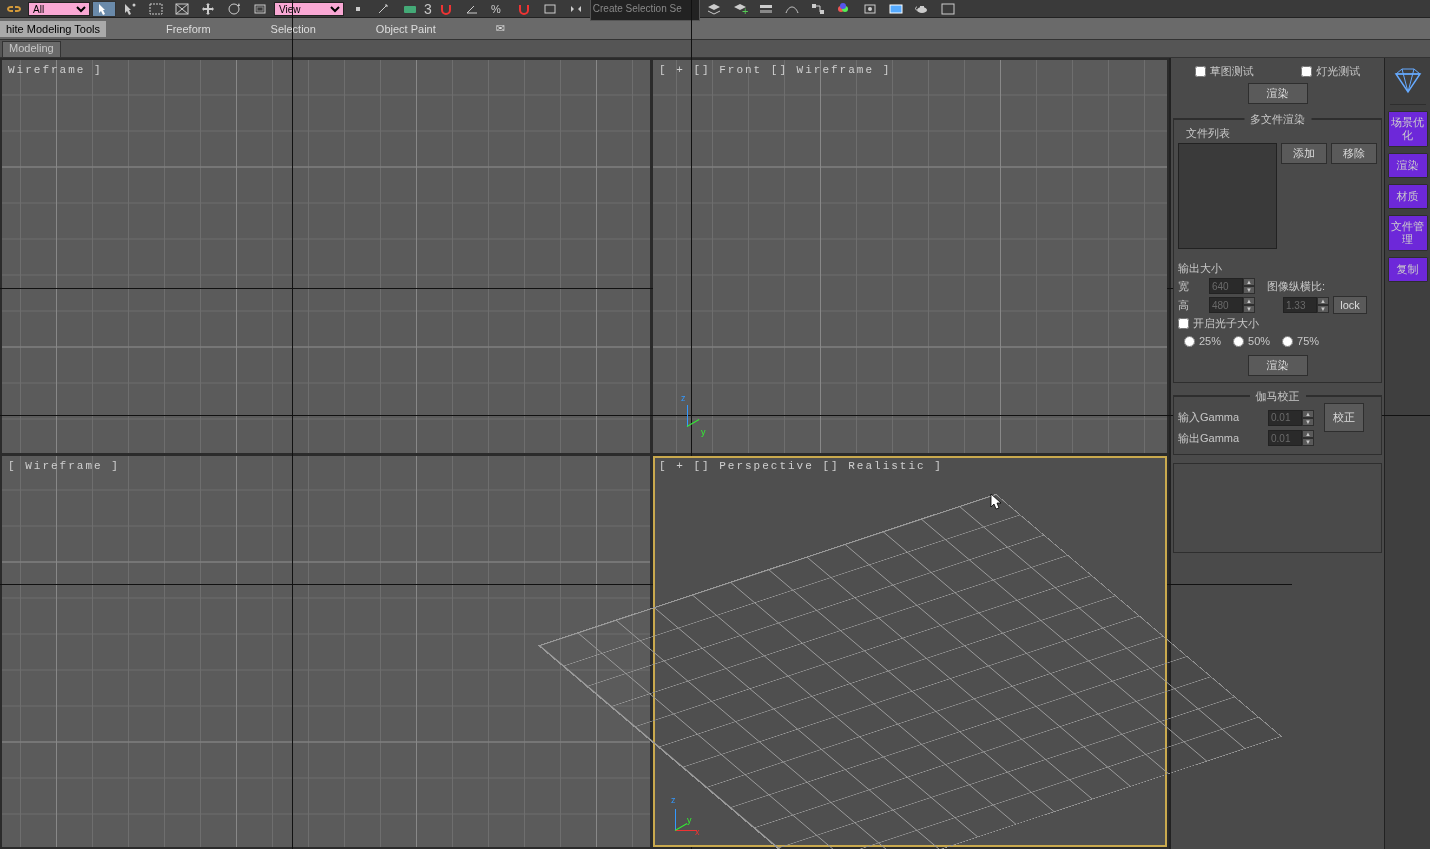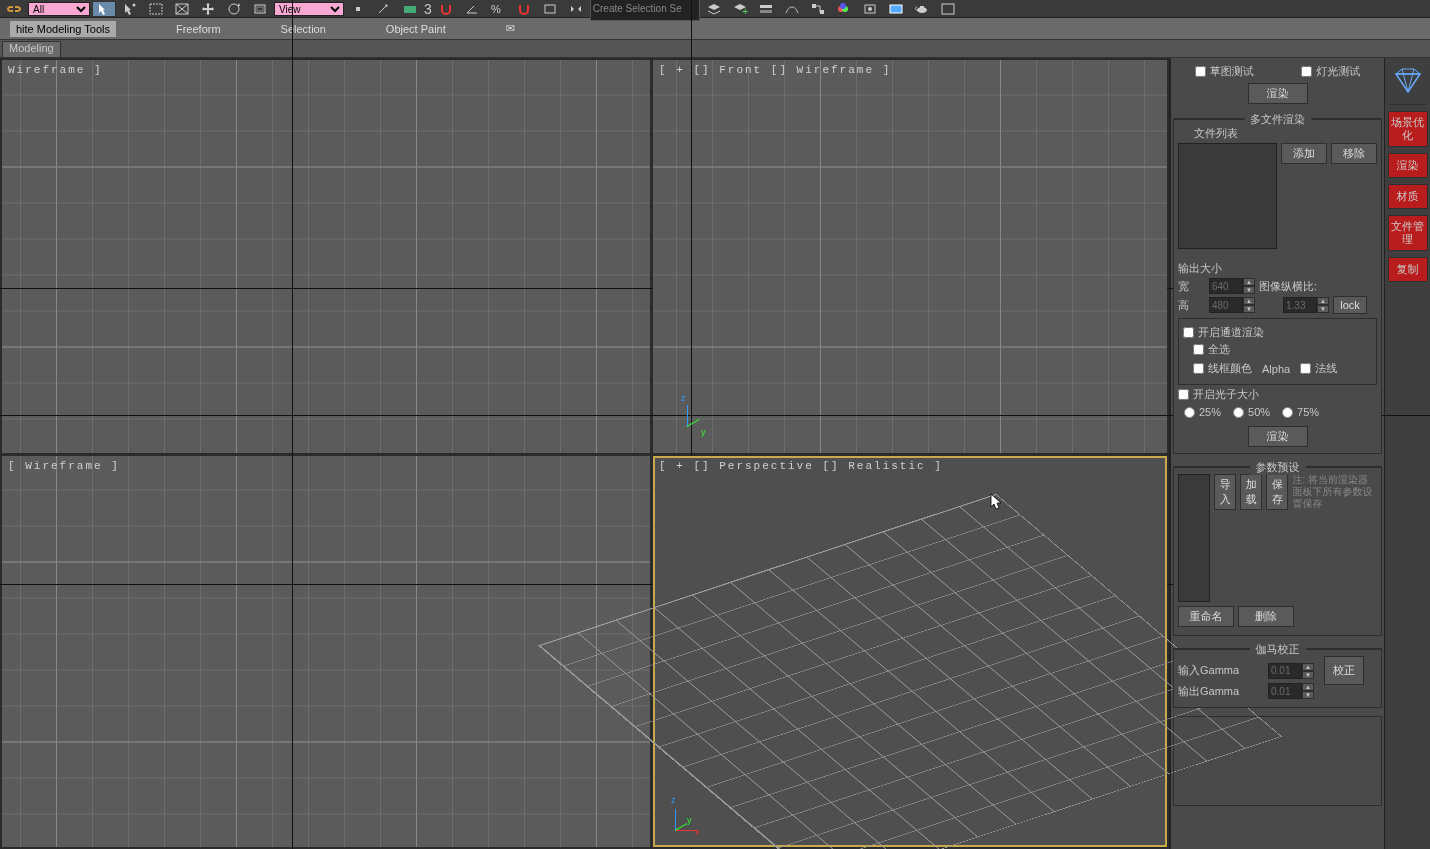--- a/index.html
+++ b/index.html
@@ -3,21 +3,21 @@
 <meta charset="utf-8">
 <style>
 * { margin: 0; padding: 0; box-sizing: border-box; font-family: Tahoma, Arial, sans-serif; font-size: 11px; }
 body { background: #4a4a4a; color: #c8c8c8; width: 1430px; height: 849px; overflow: hidden; position: relative; }
 
 .toolbar-top { height: 18px; background: #3a3a3a; display: flex; align-items: center; gap: 2px; padding: 0 2px; border-bottom: 1px solid #222; }
 .toolbar-top .icon-slot { width: 24px; height: 16px; display: flex; align-items: center; justify-content: center; }
 .toolbar-select { background: #f9a8d4; color: #000; border: 1px solid #222; height: 14px; font-size: 10px; }
 .toolbar-text-input { background: #222; color: #888; border: 1px solid #555; height: 24px; font-size: 10px; padding: 0 2px; width: 110px; }
 
-.menu-bar { height: 22px; background: #6a6a6a; display: flex; align-items: center; gap: 60px; padding-left: 10px; border-bottom: 1px solid #333; }
+.menu-bar { height: 22px; background: #6a6a6a; display: flex; align-items: center; gap: 60px; border-bottom: 1px solid #333; }
 .menu-bar .mitem { color: #ddd; white-space: nowrap; }
 .menu-bar .mitem.active { background: #aaa; color: #000; padding: 2px 6px; }
 
 .tab-row { height: 18px; background: #555; display: flex; align-items: flex-end; padding-left: 2px; border-bottom: 1px solid #333; }
 .tab-row .tab { background: #6a6a6a; border: 1px solid #333; border-bottom: none; padding: 0 6px; height: 16px; }
 
 .main-row { display: flex; height: calc(100% - 58px); }
 .viewports { flex: 1 1 auto; display: grid; grid-template-columns: 648px 1fr; grid-template-rows: 393px 1fr; gap: 3px; background: #2b2b2b; padding: 2px; }
 .vp { position: relative; background: #5b5b5b; }
 .vp .label { position: absolute; top: 4px; left: 6px; font-family: "Courier New", monospace; font-size: 11px; color: #d0d0d0; letter-spacing: 2px; }
@@ -64,21 +64,21 @@
 .spin-btns { display: flex; flex-direction: column; }
 .spin-btns .sb { width: 12px; height: 8px; background: #5a5a5a; border: 1px solid #2e2e2e; font-size: 6px; text-align: center; line-height: 6px; }
 
 .listbox { width: 132px; height: 106px; background: #3a3a3a; border: 1px solid #222; }
 .preset-box { width: 132px; height: 128px; background: #3a3a3a; border: 1px solid #222; }
 .side-btn-col { display: flex; flex-direction: row; gap: 4px; }
 .note-text { font-size: 10px; color: #888; line-height: 12px; }
 
 .far-right { width: 46px; background: #3f3f3f; border-left: 1px solid #222; display: flex; flex-direction: column; align-items: center; gap: 6px; padding-top: 4px; }
 .far-right .fr-icon { width: 36px; height: 36px; display: flex; align-items: center; justify-content: center; }
-.fr-btn { width: 40px; padding: 4px 0; background: #b91c1c; border: 1px solid #2e2e2e; text-align: center; color: #ccc; font-size: 11px; border-radius: 1px; }
+.fr-btn { width: 40px; padding: 4px 0; background: #6d28d9; border: 1px solid #2e2e2e; text-align: center; color: #ccc; font-size: 11px; border-radius: 1px; }
 .vsep { width: 36px; height: 1px; background: #2e2e2e; }
 
 svg { display: block; }
 .big-three { font-size: 14px; color: #c8c8c8; }
 </style>
 </head>
 <body>
 
 <div class="toolbar-top">
   <span class="icon-slot">
@@ -295,79 +295,58 @@
         <label class="ck">
             <input type="checkbox" style="">
             <span>灯光测试</span>
           </label>
       </div>
       <div class="btn" style="width:60px;margin:2px auto">渲染</div>
     </div>
 
     <div class="panel-block" style="margin-top:8px">
       <div class="panel-title">多文件渲染</div>
-      <div style="margin:2px 16px">文件列表</div>
+      <div style="margin:2px 8px">文件列表</div>
       <div class="row" style="align-items:flex-start">
         <div class="listbox"></div>
         <div class="side-btn-col">
           <div class="btn btn-small">添加</div>
           <div class="btn btn-small">移除</div>
         </div>
       </div>
       <div style="margin-top:12px">输出大小</div>
       <div class="row">
         <span>宽</span>
         <div class="spinner">
             <input value="640" style="">
             <div class="spin-btns">
               <div class="sb">▲</div>
               <div class="sb">▼</div>
             </div>
           </div>
-        <span style="">图像纵横比:</span>
+        <span style="margin-left:8px">图像纵横比:</span>
       </div>
       <div class="row">
         <span>高</span>
         <div class="spinner">
             <input value="480" style="">
             <div class="spin-btns">
               <div class="sb">▲</div>
               <div class="sb">▼</div>
             </div>
           </div>
         <div class="spinner" style="margin-left:8px">
             <input value="1.33" style="">
             <div class="spin-btns">
               <div class="sb">▲</div>
               <div class="sb">▼</div>
             </div>
           </div>
         <div class="btn" style="width:34px">lock</div>
       </div>
-      <div style="border:1px solid #2e2e2e;padding:4px;margin-top:4px">
-        <label class="ck">
-            <input type="checkbox" style="">
-            <span>开启通道渲染</span>
-          </label>
-        <label class="ck" style="margin-left:10px">
-            <input type="checkbox" style="">
-            <span>全选</span>
-          </label>
-        <div class="row" style="margin-left:10px;gap:10px">
-          <label class="ck">
-              <input type="checkbox" style="">
-              <span>线框颜色</span>
-            </label>
-          <span>Alpha</span>
-          <label class="ck">
-              <input type="checkbox" style="">
-              <span>法线</span>
-            </label>
-        </div>
-      </div>
       <label class="ck" style="margin-top:2px">
           <input type="checkbox" style="">
           <span>开启光子大小</span>
         </label>
       <div class="row" style="gap:12px;margin-left:6px">
         <label class="ck">
             <input type="radio" name="ph" style="">
             <span>25%</span>
           </label>
         <label class="ck">
@@ -375,36 +354,20 @@
             <span>50%</span>
           </label>
         <label class="ck">
             <input type="radio" name="ph" style="">
             <span>75%</span>
           </label>
       </div>
       <div class="btn" style="width:60px;margin:6px auto 0">渲染</div>
     </div>
 
-    <div class="panel-block" style="margin-top:8px">
-      <div class="panel-title">参数预设</div>
-      <div class="row" style="align-items:flex-start">
-        <div class="preset-box"></div>
-        <div class="side-btn-col">
-          <div class="btn btn-small">导入</div>
-          <div class="btn btn-small">加载</div>
-          <div class="btn btn-small">保存</div>
-          <div class="note-text">注: 将当前渲染器面板下所有参数设置保存</div>
-        </div>
-      </div>
-      <div class="row" style="margin-top:4px">
-        <div class="btn" style="width:56px">重命名</div>
-        <div class="btn" style="width:56px">删除</div>
-      </div>
-    </div>
 
     <div class="panel-block" style="margin-top:8px">
       <div class="panel-title">伽马校正</div>
       <div class="row">
         <span style="width:70px">输入Gamma</span>
         <div class="spinner">
             <input value="0.01" style="">
             <div class="spin-btns">
               <div class="sb">▲</div>
               <div class="sb">▼</div>

